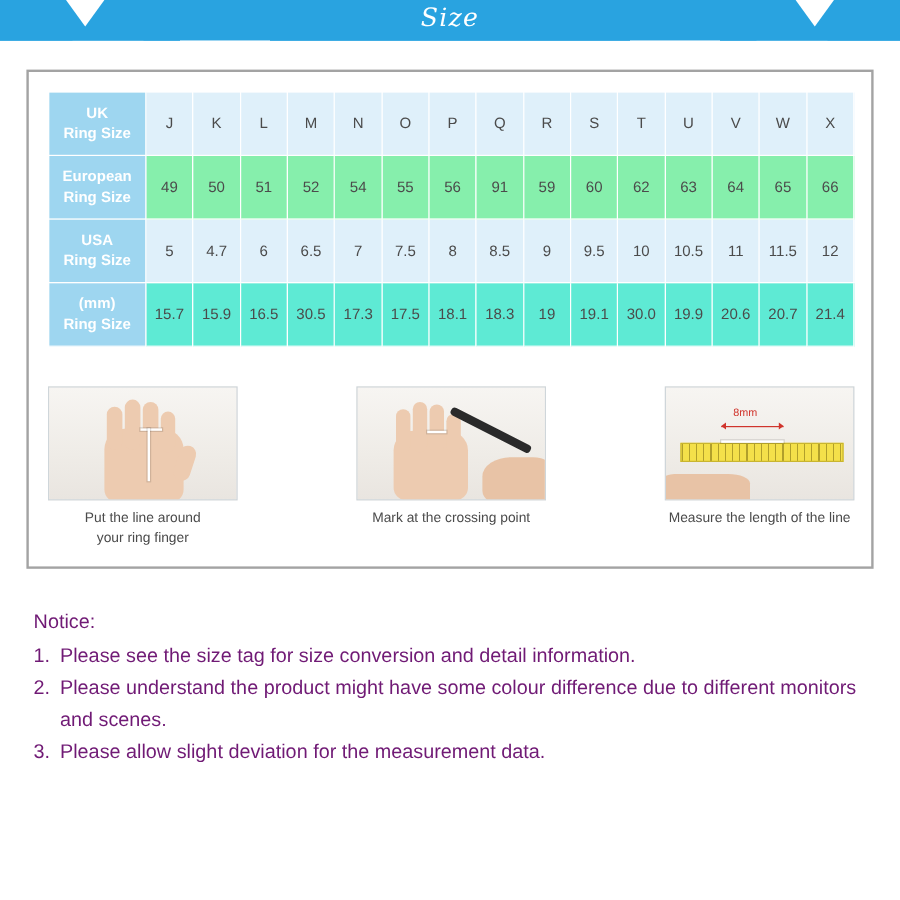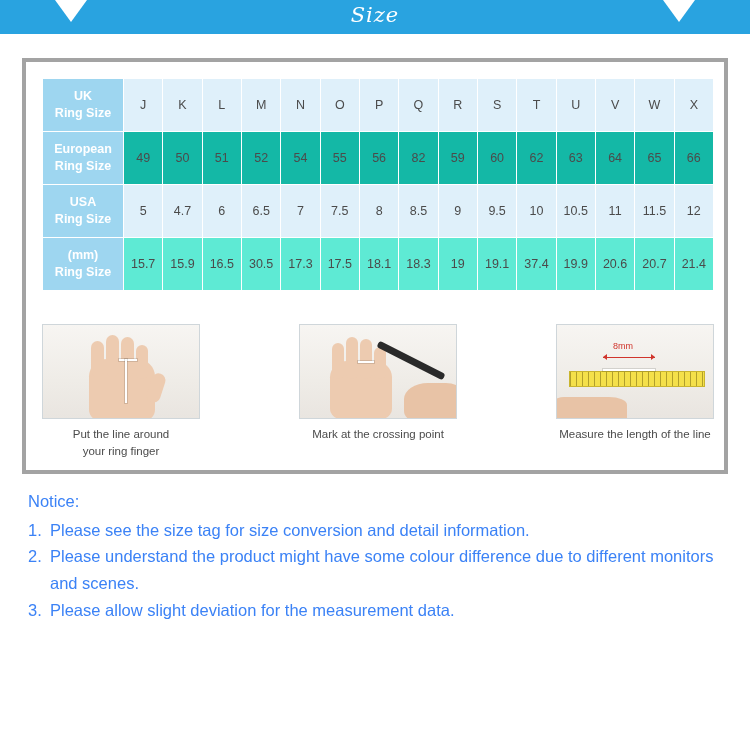--- a/index.html
+++ b/index.html
@@ -91,21 +91,21 @@
     padding-bottom: 3px;
   }
 
   
   .card {
     position: absolute;
     left: 22px;
     top: 58px;
     width: 706px;
     height: 416px;
-    border: 4px solid #a3a3a3;
+    border: 2px solid #a3a3a3;
     box-sizing: border-box;
     background: #ffffff;
   }
 
   
   .size-table {
     position: absolute;
     left: 16px;
     top: 16px;
     border-collapse: collapse;
@@ -122,21 +122,21 @@
   }
   .size-table .rowhead {
     background: #9ed6f0;
     color: #ffffff;
     font-weight: bold;
     font-size: 12.5px;
     width: 78px;
     line-height: 1.35;
   }
   .size-table .cell-a { background: #dff0fa; }
-  .size-table .cell-b { background: #14b8a6; }
+  .size-table .cell-b { background: #86efac; }
   .size-table .cell-c { background: #dff0fa; }
   .size-table .cell-d { background: #5eead4; }
 
   
   .steps {
     position: absolute;
     left: 16px;
     top: 262px;
     width: 672px;
     display: flex;
@@ -225,24 +225,24 @@
   }
   .measure-arrow::after {
     right: 0;
     border-left: 4px solid #d0342c;
   }
 
   
   .notice {
     position: absolute;
     left: 28px;
-    top: 488px;
+    top: 505px;
     width: 700px;
     font-size: 16.5px;
-    color: #3b82f6;
+    color: #701a75;
     line-height: 1.62;
   }
   .notice-title { margin-bottom: 2px; }
   .notice-list {
     margin: 0;
     padding: 0;
     list-style: none;
   }
   .notice-item {
     display: flex;
@@ -300,21 +300,21 @@
           <div>European</div>
           <div>Ring Size</div>
         </td>
         <td class="cell-b">49</td>
         <td class="cell-b">50</td>
         <td class="cell-b">51</td>
         <td class="cell-b">52</td>
         <td class="cell-b">54</td>
         <td class="cell-b">55</td>
         <td class="cell-b">56</td>
-        <td class="cell-b">82</td>
+        <td class="cell-b">91</td>
         <td class="cell-b">59</td>
         <td class="cell-b">60</td>
         <td class="cell-b">62</td>
         <td class="cell-b">63</td>
         <td class="cell-b">64</td>
         <td class="cell-b">65</td>
         <td class="cell-b">66</td>
       </tr>
 
       <tr>
@@ -347,21 +347,21 @@
         <td class="cell-d">15.7</td>
         <td class="cell-d">15.9</td>
         <td class="cell-d">16.5</td>
         <td class="cell-d">30.5</td>
         <td class="cell-d">17.3</td>
         <td class="cell-d">17.5</td>
         <td class="cell-d">18.1</td>
         <td class="cell-d">18.3</td>
         <td class="cell-d">19</td>
         <td class="cell-d">19.1</td>
-        <td class="cell-d">37.4</td>
+        <td class="cell-d">30.0</td>
         <td class="cell-d">19.9</td>
         <td class="cell-d">20.6</td>
         <td class="cell-d">20.7</td>
         <td class="cell-d">21.4</td>
       </tr>
     </tbody>
   </table>
 
   <div class="steps">
 

